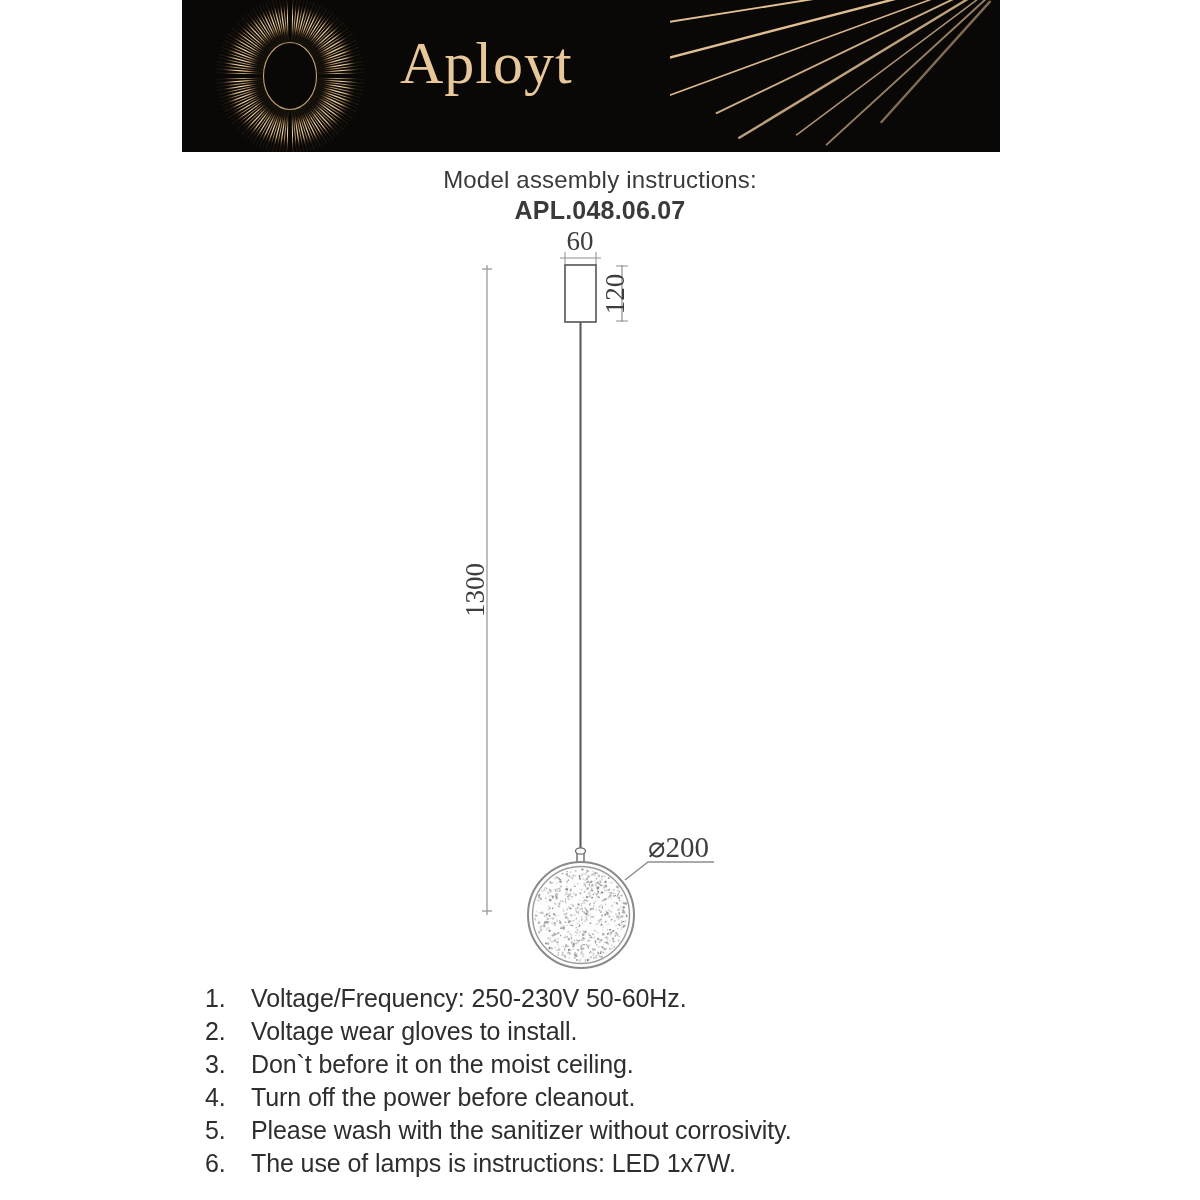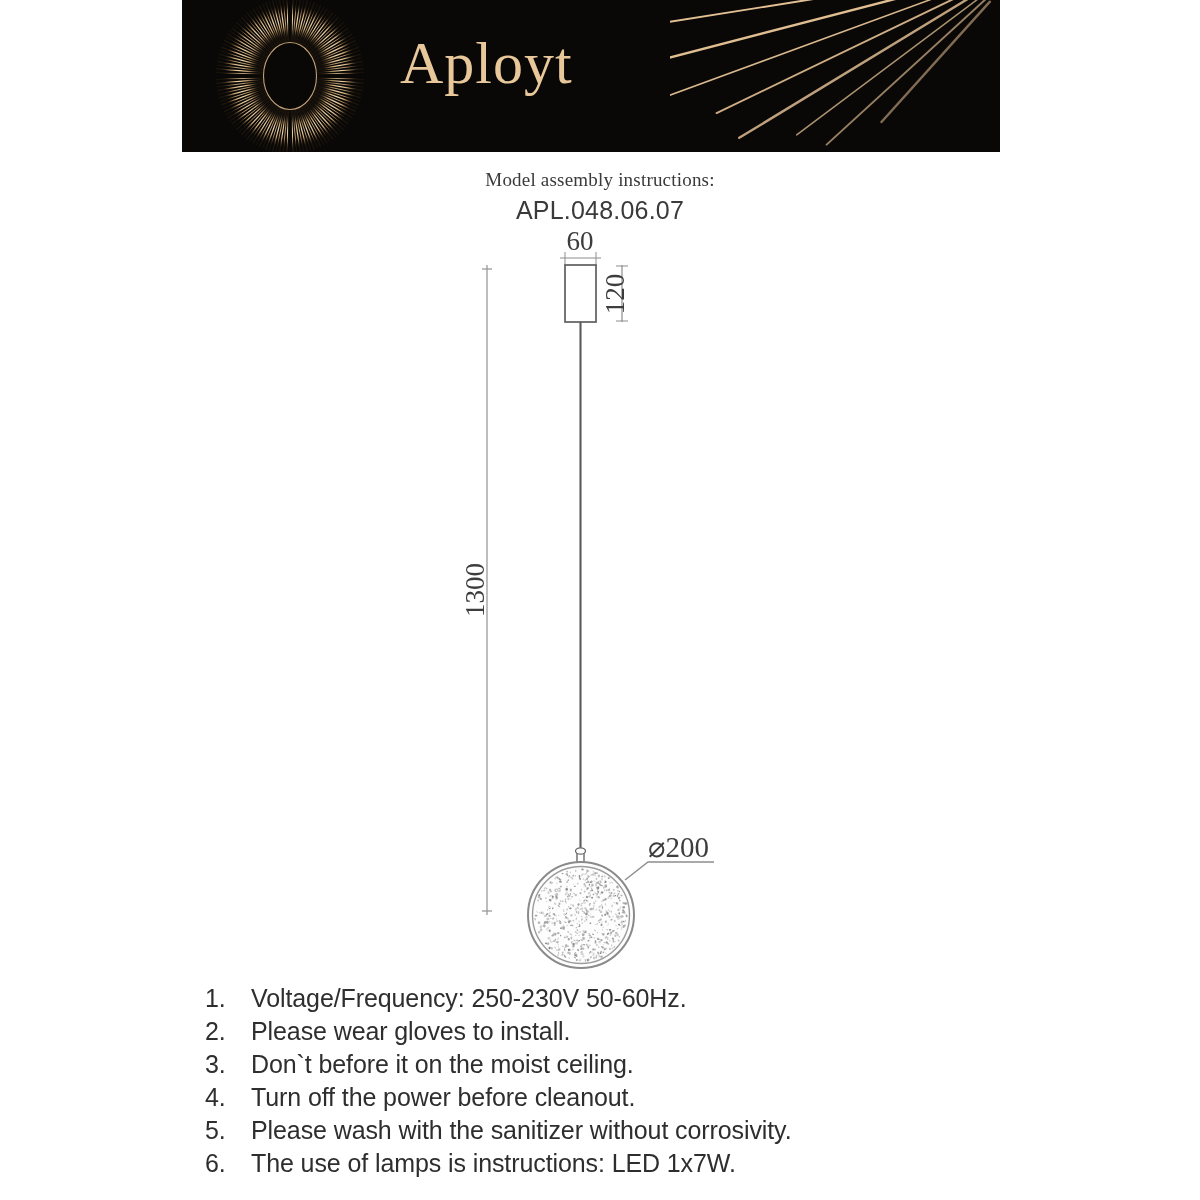--- a/index.html
+++ b/index.html
@@ -48,29 +48,29 @@
   
   #title-block {
     position: absolute;
     left: 0;
     top: 164px;
     width: 1200px;
     text-align: center;
     color: #3a3a3a;
   }
   #title-line-1 {
-    font-size: 19px;
+    font-size: 24px;
     line-height: 31px;
     letter-spacing: 0.2px;
-    font-family: Liberation Serif, serif;
   }
   #title-line-2 {
     font-size: 25px;
     line-height: 31px;
     letter-spacing: 0.2px;
+    font-weight: bold;
   }
 
   
   #drawing {
     position: absolute;
     left: 0;
     top: 0;
     width: 1200px;
     height: 1200px;
     pointer-events: none;
@@ -956,21 +956,21 @@
     </g>
   </svg>
 
   <div id="instructions">
     <div class="instr-row">
       <span class="instr-num">1.</span>
       <span class="instr-text">Voltage/Frequency: 250-230V 50-60Hz.</span>
     </div>
     <div class="instr-row">
       <span class="instr-num">2.</span>
-      <span class="instr-text">Please wear gloves to install.</span>
+      <span class="instr-text">Voltage wear gloves to install.</span>
     </div>
     <div class="instr-row">
       <span class="instr-num">3.</span>
       <span class="instr-text">Don`t before it on the moist ceiling.</span>
     </div>
     <div class="instr-row">
       <span class="instr-num">4.</span>
       <span class="instr-text">Turn off the power before cleanout.</span>
     </div>
     <div class="instr-row">

